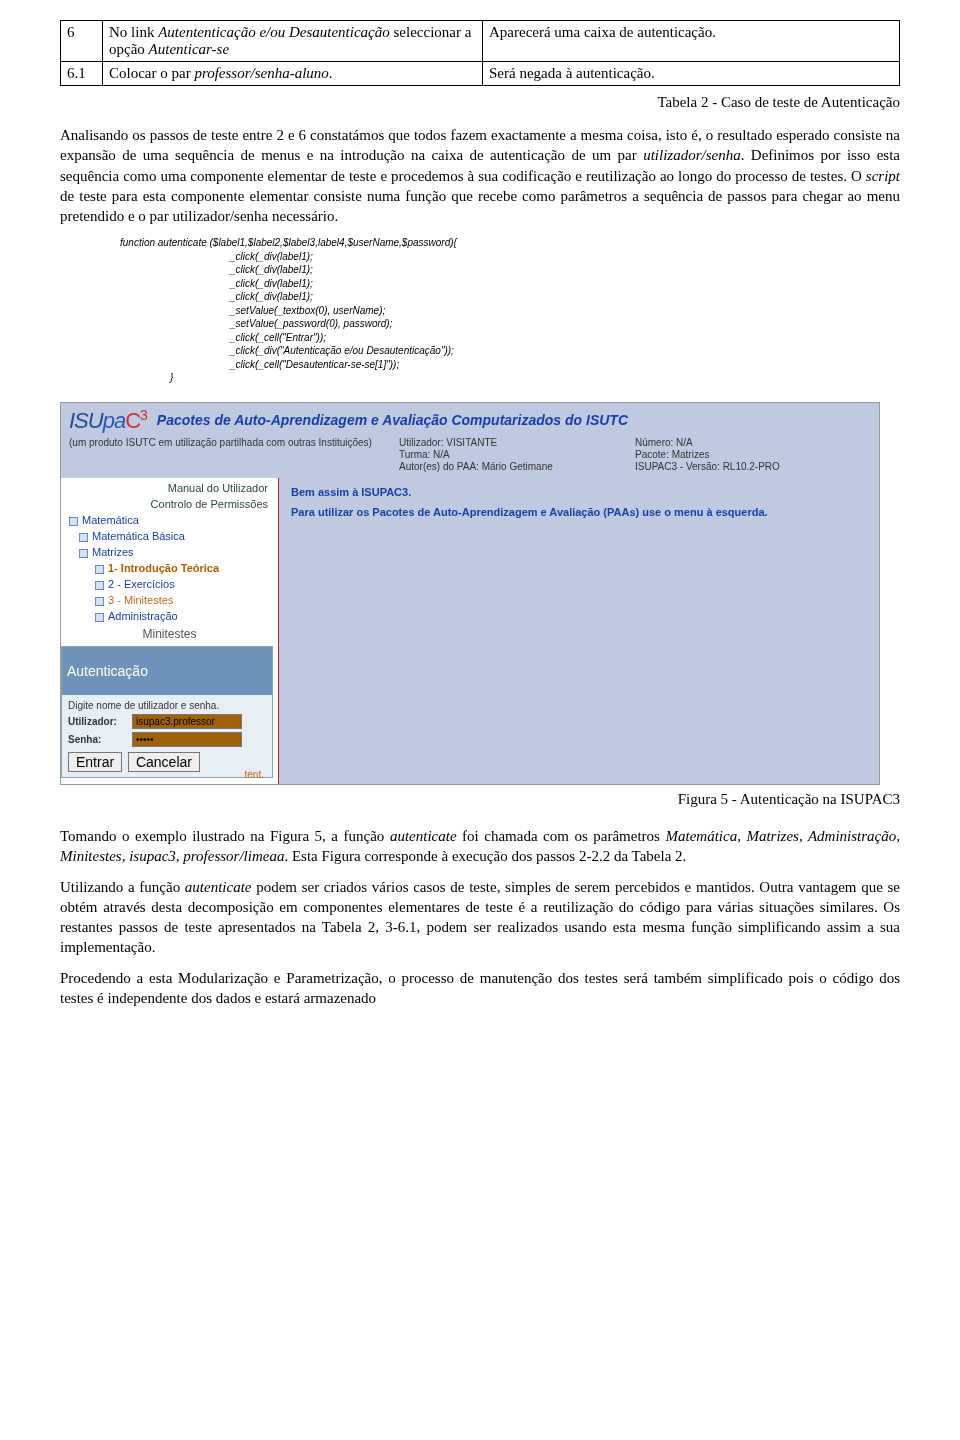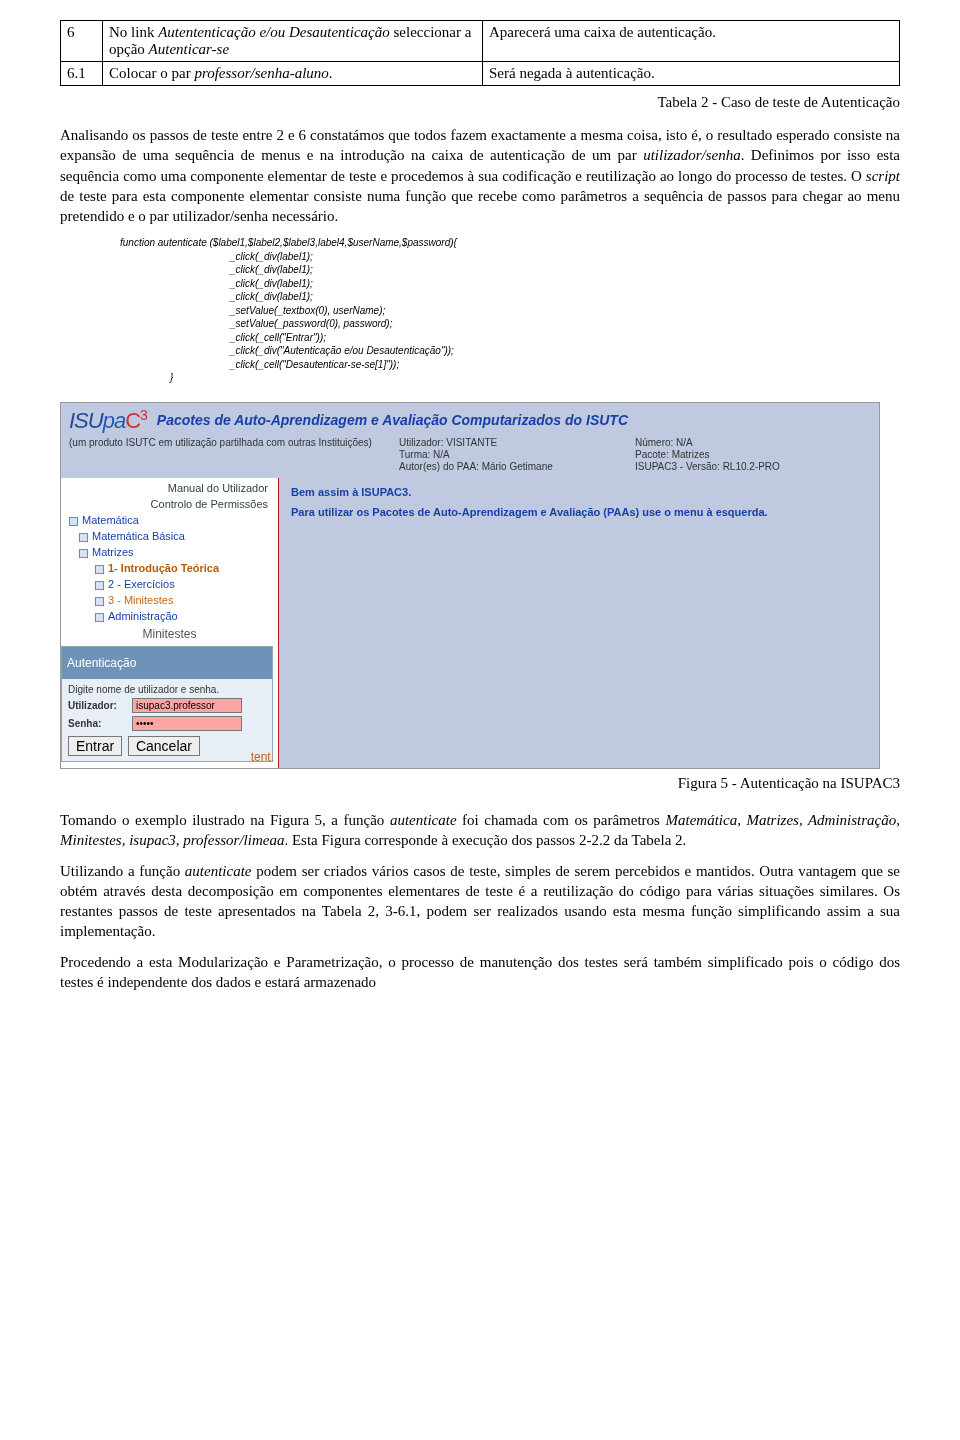--- a/index.html
+++ b/index.html
@@ -29,28 +29,28 @@
 .ss-sidebar li { padding: 2px 4px 2px 8px; white-space: nowrap; }
 .ss-sidebar li.r { text-align: right; padding-right: 10px; color: #344; }
 .ss-sidebar li a { color: #1840a8; text-decoration: none; }
 .ss-sidebar .sq { display: inline-block; width: 9px; height: 9px; border: 1px solid #6b87c4; background: #d6e1f4; margin-right: 4px; vertical-align: middle; }
 .ss-sidebar .lv1 { padding-left: 18px; }
 .ss-sidebar .lv2 { padding-left: 34px; }
 .ss-sidebar .sel { color: #b55b00 !important; font-weight: bold; }
 .ss-sidebar .sel2 { color: #c06818 !important; }
 .ss-sidebar .mini { text-align: center; font-size: 12px; color: #555; padding: 3px 0; }
 .auth-popup { position: relative; margin: 2px 4px 6px 0; background: #e8eef5; border: 1px solid #8aa; width: 212px; }
-.auth-head { background: #6f93b8; color: #fff; font-size: 12px; padding: 9px 5px; }
+.auth-head { background: #6f93b8; color: #fff; font-size: 14px; padding: 16px 5px; }
 .auth-body { padding: 5px 6px; font-size: 10px; }
 .auth-row { display: flex; align-items: center; margin: 3px 0; }
 .auth-row label { width: 64px; font-weight: bold; }
-.auth-row input { font-family: Verdana, sans-serif; font-size: 10px; width: 110px; border: 1px solid #777; padding: 1px 3px; background: #fca5a5; }
+.auth-row input { font-family: Verdana, sans-serif; font-size: 10px; width: 110px; border: 1px solid #777; padding: 1px 3px; background: #a16207; }
 .auth-btns { margin-top: 5px; }
 .auth-btns button { font-family: Verdana, sans-serif; font-size: 14px; padding: 1px 7px; border: 1px solid #777; background: #eee; margin-right: 3px; cursor: pointer; }
-.tent { position: absolute; right: 4px; bottom: 4px; color: #c06818; font-size: 12px; }
+.tent { position: absolute; right: 14px; bottom: 4px; color: #c06818; font-size: 10px; }
 .ss-content { flex: 1; padding: 8px 12px; font-size: 11px; color: #1840a8; font-weight: bold; }
 .ss-content .wel { margin-bottom: 8px; }
 </style>
 </head>
 <body>
 
 <table class="doc-table">
   <tbody>
       <tr>
     <td class="col-num">6</td>

